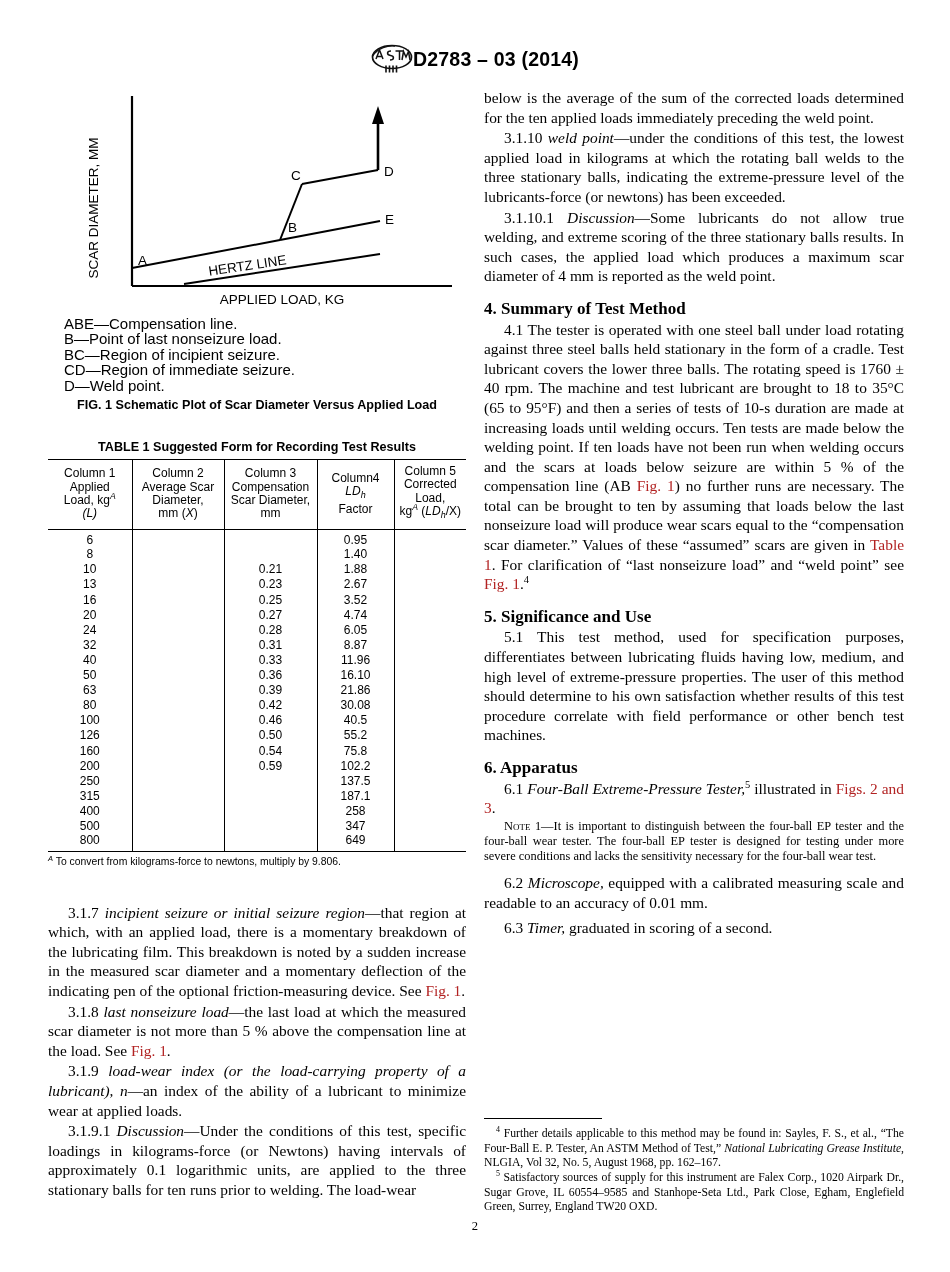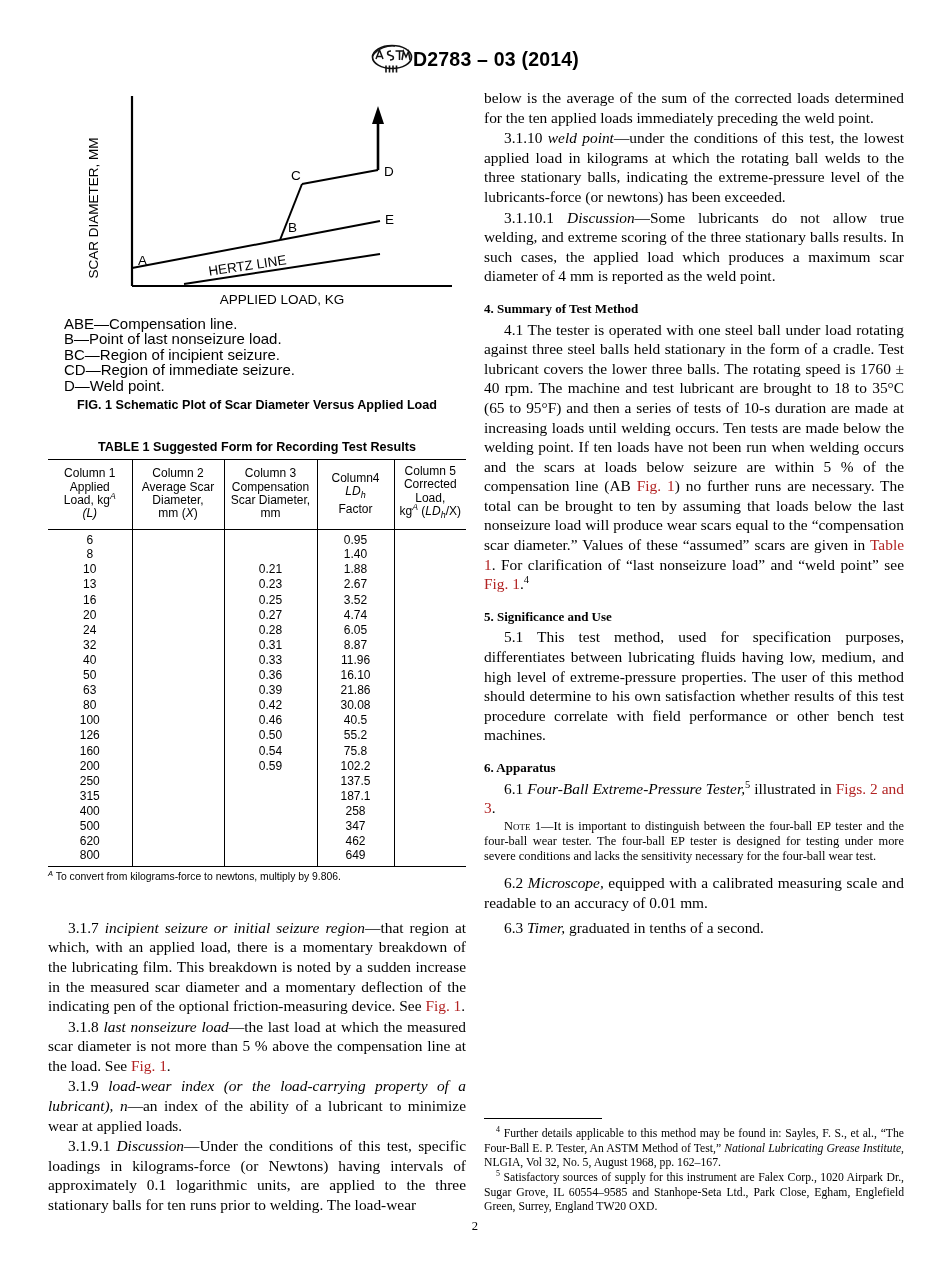--- a/index.html
+++ b/index.html
@@ -92,21 +92,21 @@
   }
   sup.itl { font-style: italic; font-size: .72em; }
 
   
   .body-text { font-size: 15.4px; line-height: 19.6px; text-align: justify; }
   .body-text p { margin: 0; text-indent: 20px; }
   .body-text p + p { margin-top: 1px; }
   .sec-head {
     font-family: "Liberation Serif", serif;
     font-weight: bold;
-    font-size: 13px;
+    font-size: 17px;
     text-indent: 0 !important;
     margin-top: 13px !important;
     margin-bottom: 5px;
   }
   .note {
     font-size: 12.4px;
     line-height: 15.1px;
     text-align: justify;
     text-indent: 20px;
     margin-top: 9px;
@@ -365,27 +365,20 @@
             <td></td>
           </tr>
           <tr>
             <td>500</td>
             <td></td>
             <td></td>
             <td>347</td>
             <td></td>
           </tr>
           <tr>
-            <td>620</td>
-            <td></td>
-            <td></td>
-            <td>462</td>
-            <td></td>
-          </tr>
-          <tr>
             <td>800</td>
             <td></td>
             <td></td>
             <td>649</td>
             <td></td>
           </tr>
         </tbody>
     </table>
     <div class="tbl-foot">
       <sup class="itl">A</sup>
@@ -449,21 +442,21 @@
     <span class="nlabel">Note 1</span><span>—It is important to distinguish between the four-ball EP tester and the four-ball wear tester. The four-ball EP tester is designed for testing under more severe conditions and lacks the sensitivity necessary for the four-ball wear test.</span>
   </p>
 
   <p style="margin-top:9px">
     <span>6.2</span>
     <i>Microscope,</i><span> equipped with a calibrated measuring scale and readable to an accuracy of 0.01 mm.</span>
   </p>
 
   <p style="margin-top:6px">
     <span>6.3</span>
-    <i>Timer,</i><span> graduated in tenths of a second.</span>
+    <i>Timer,</i><span> graduated in scoring of a second.</span>
   </p>
 
 </div>
 
 <div class="footnotes">
   <div class="fn-rule"></div>
   <div class="fn">
     <sup>4</sup><span> Further details applicable to this method may be found in: Sayles, F. S., et al., “The Four-Ball E. P. Tester, An ASTM Method of Test,” </span><i>National Lubricating Grease Institute</i><span>, NLGIA, Vol 32, No. 5, August 1968, pp. 162–167.</span>
   </div>
   <div class="fn">

